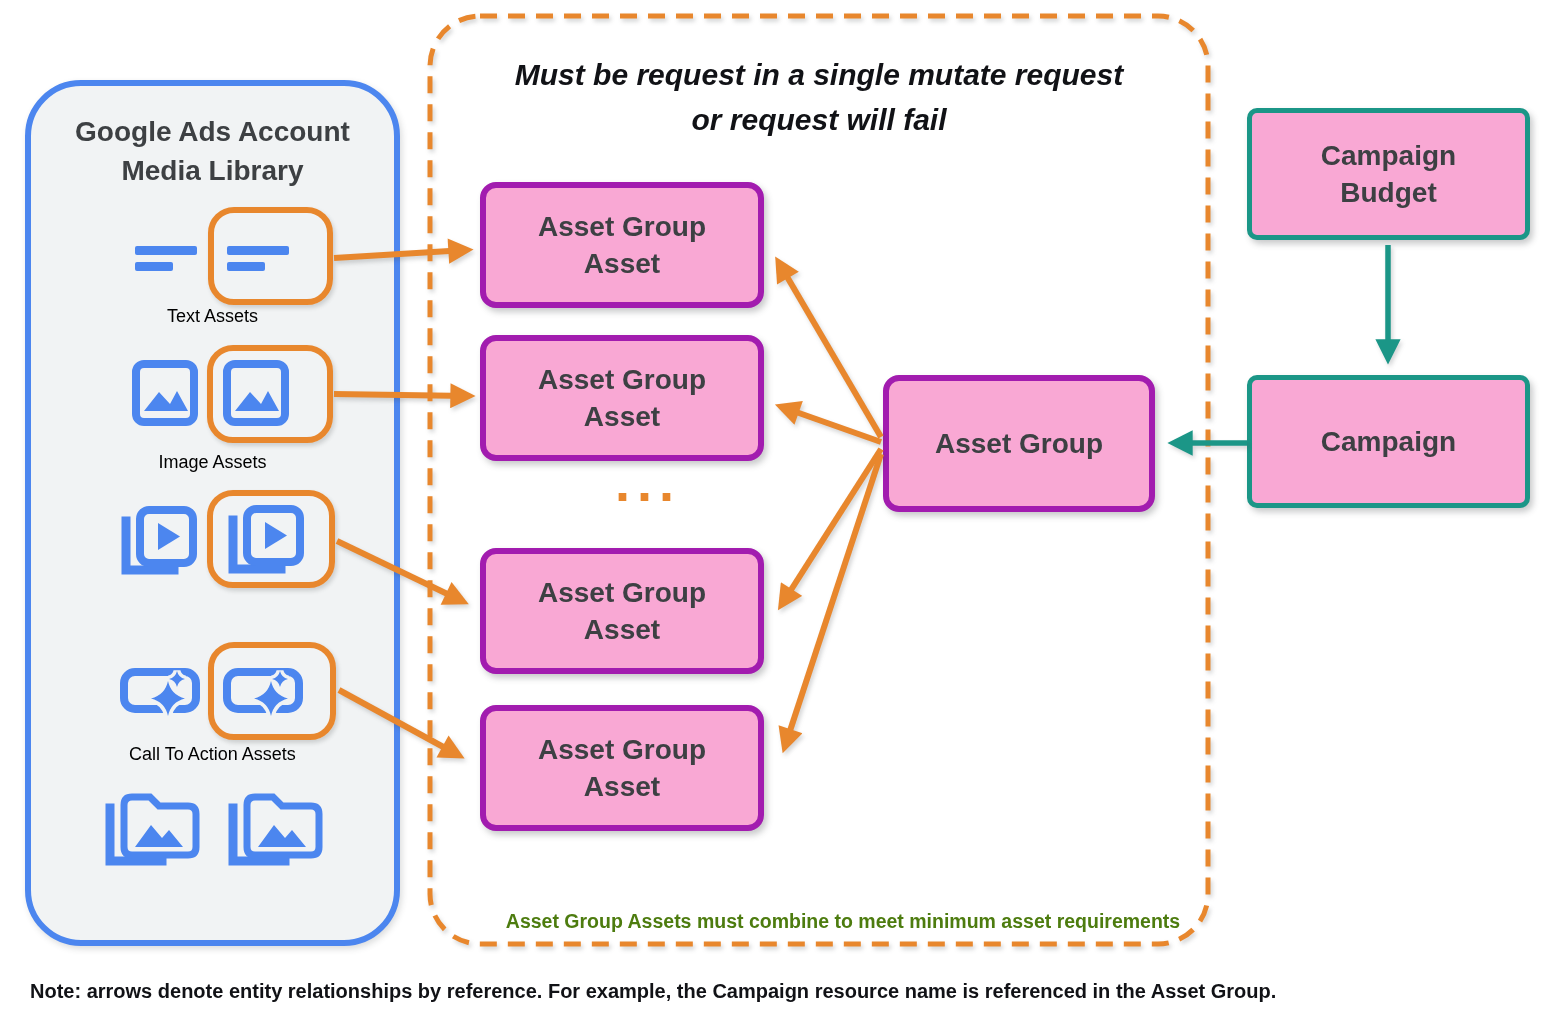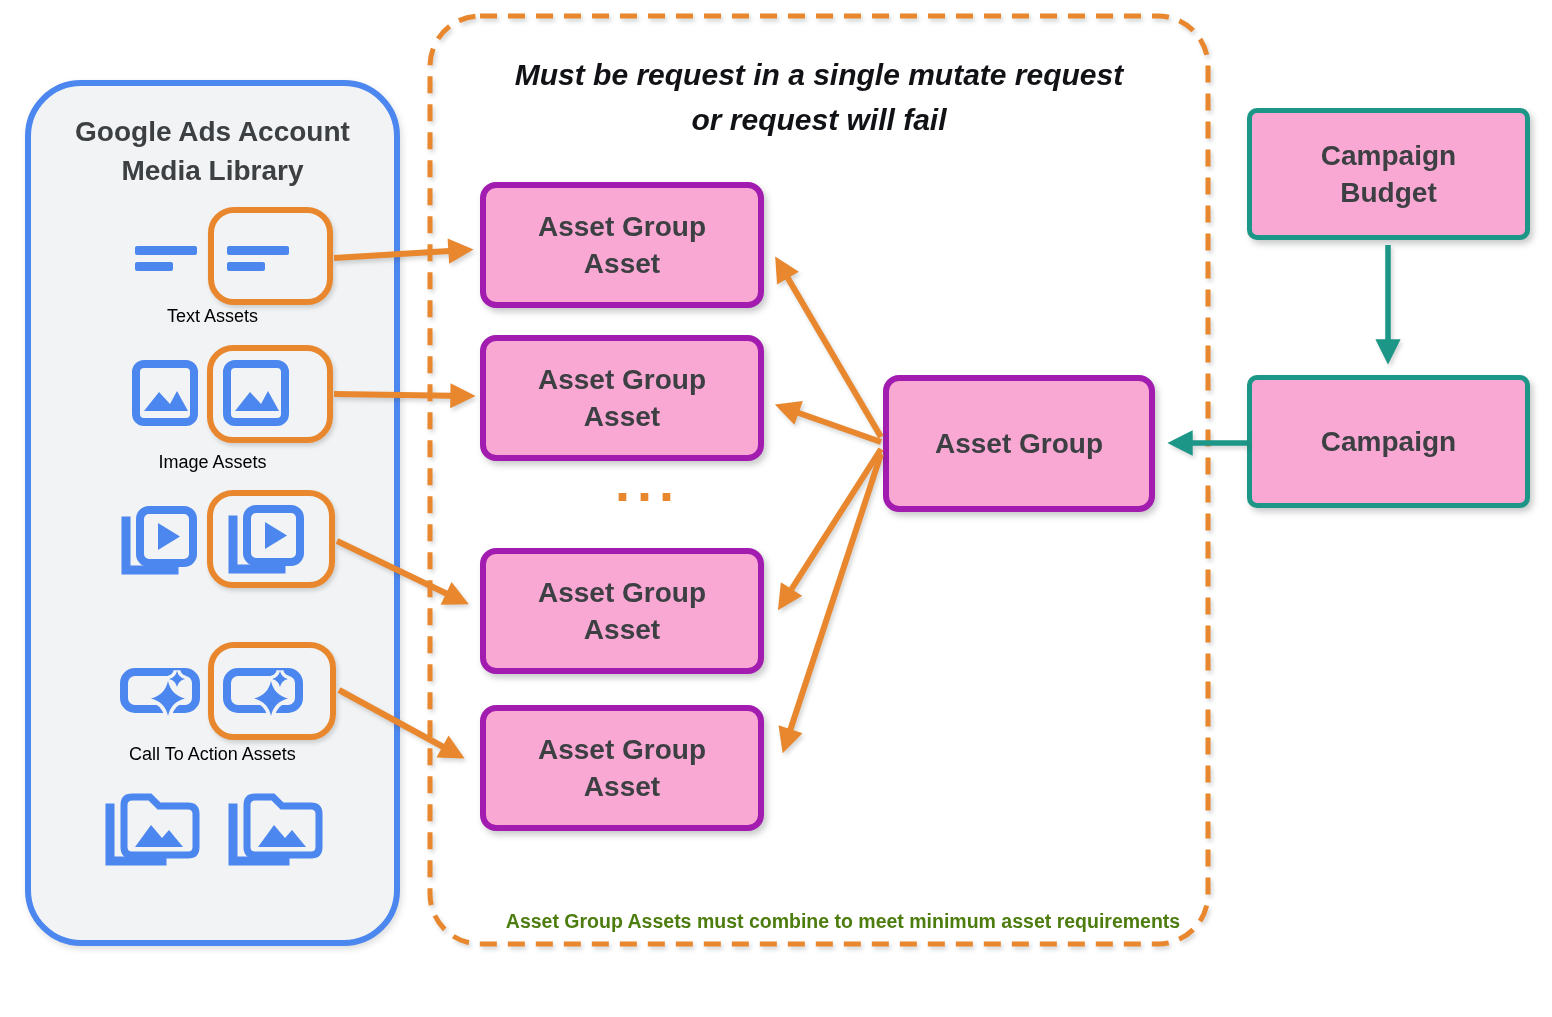--- a/index.html
+++ b/index.html
@@ -164,20 +164,21 @@
   <div class="mutate-footer">Asset Group Assets must combine to meet minimum asset requirements</div>
 
   <div class="node teal campaign-budget">
     <span>Campaign</span>
     <span>Budget</span>
   </div>
   <div class="node teal campaign">
     <span>Campaign</span>
   </div>
 
+  <div class="note">Note: arrows denote entity relationships by reference. For example, the Campaign resource name is referenced in the Asset Group.</div>
 
   <svg class="overlay" width="1552" height="1017" viewBox="0 0 1552 1017">
     <defs>
       <marker id="ah-o" viewBox="0 0 10 10" refX="7" refY="5" markerWidth="4.6" markerHeight="4.2" orient="auto">
           <path d="M0 0 L10 5 L0 10 Z" fill="#E8872D"></path>
         </marker>
       <marker id="ah-t" viewBox="0 0 10 10" refX="7" refY="5" markerWidth="5" markerHeight="4.6" orient="auto">
           <path d="M0 0 L10 5 L0 10 Z" fill="#1B9687"></path>
         </marker>
     </defs>

